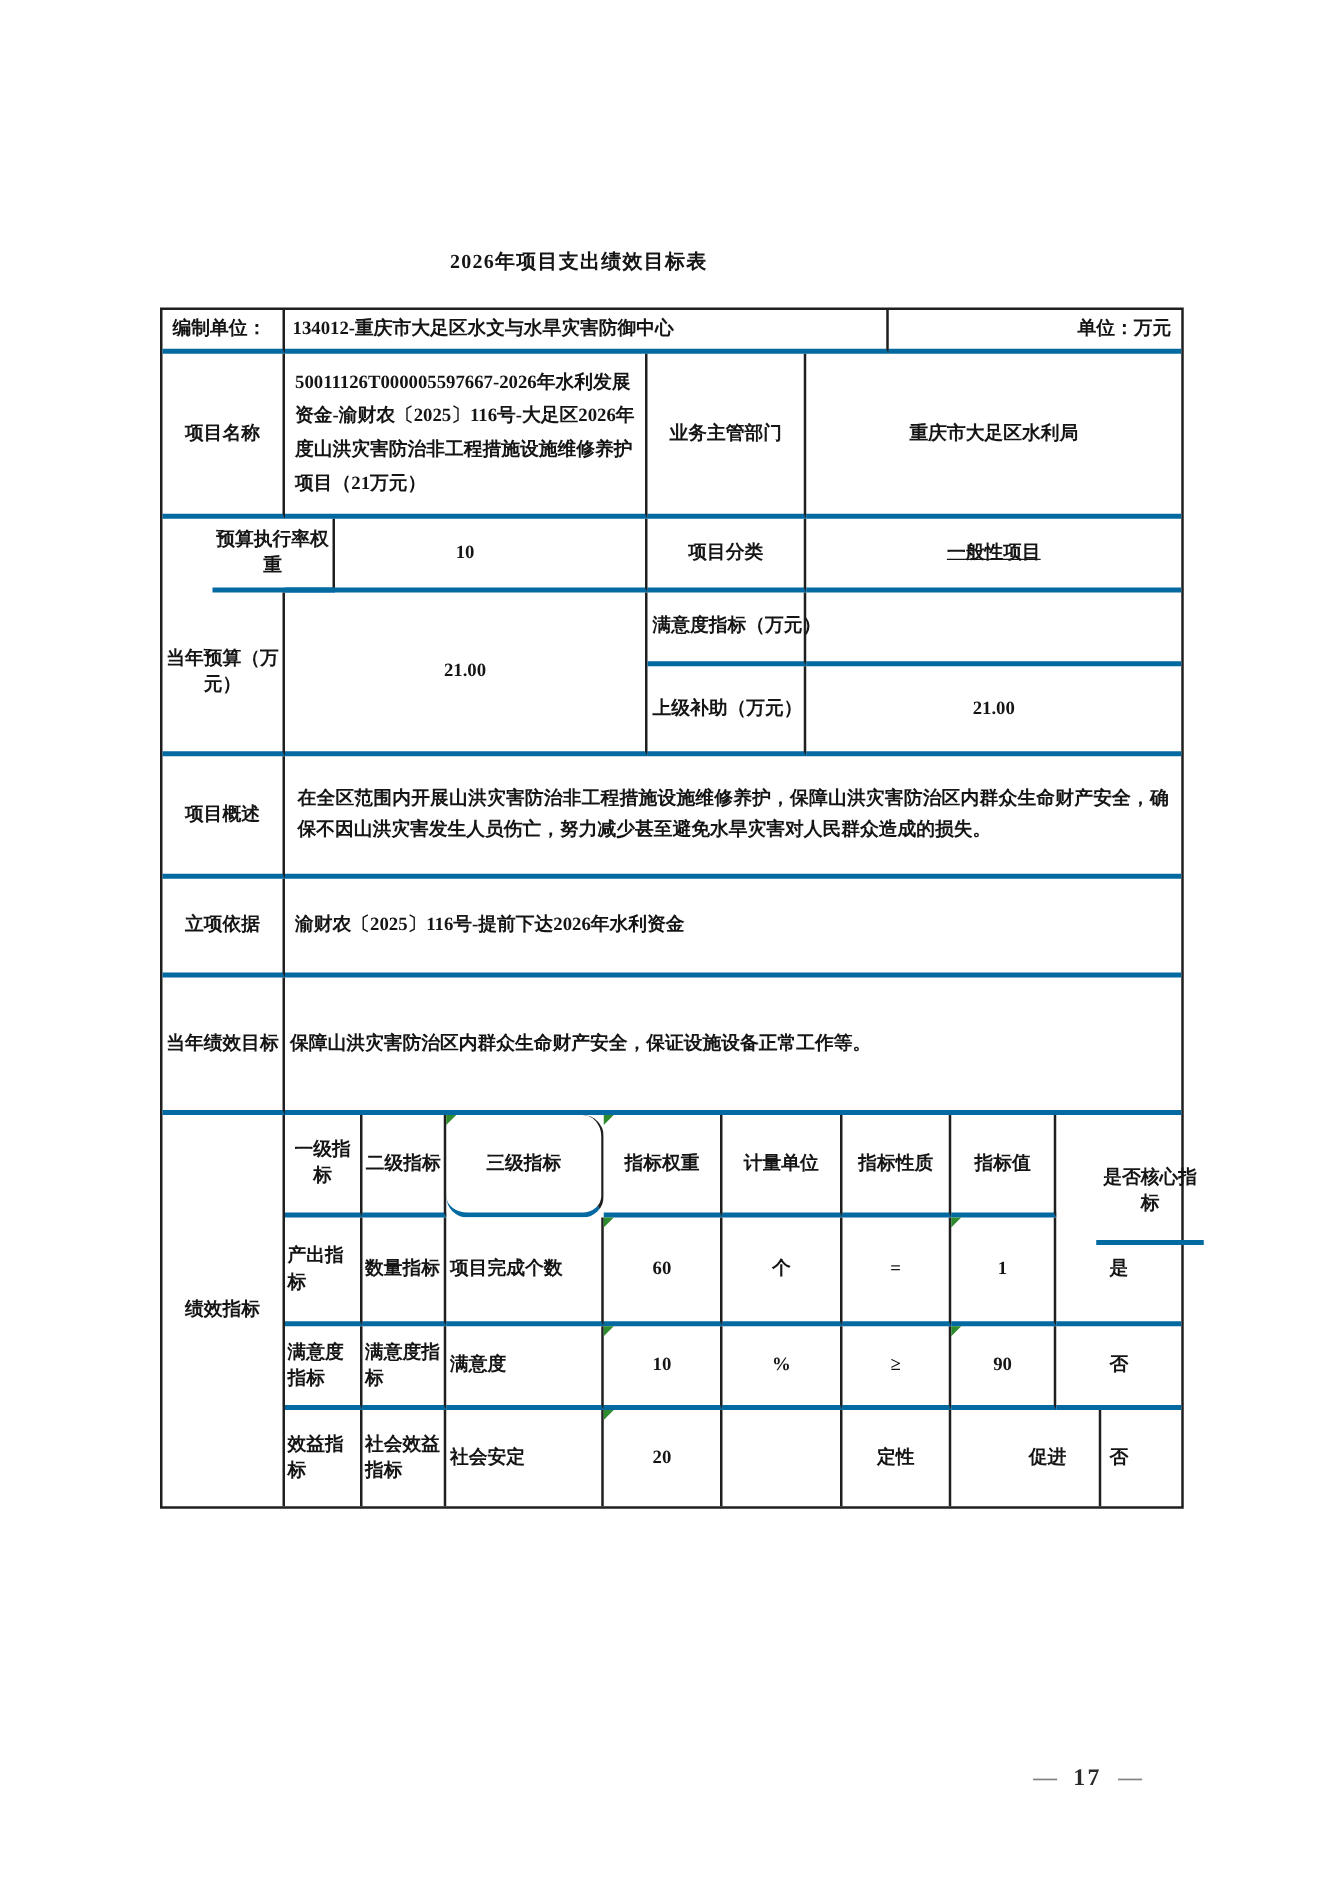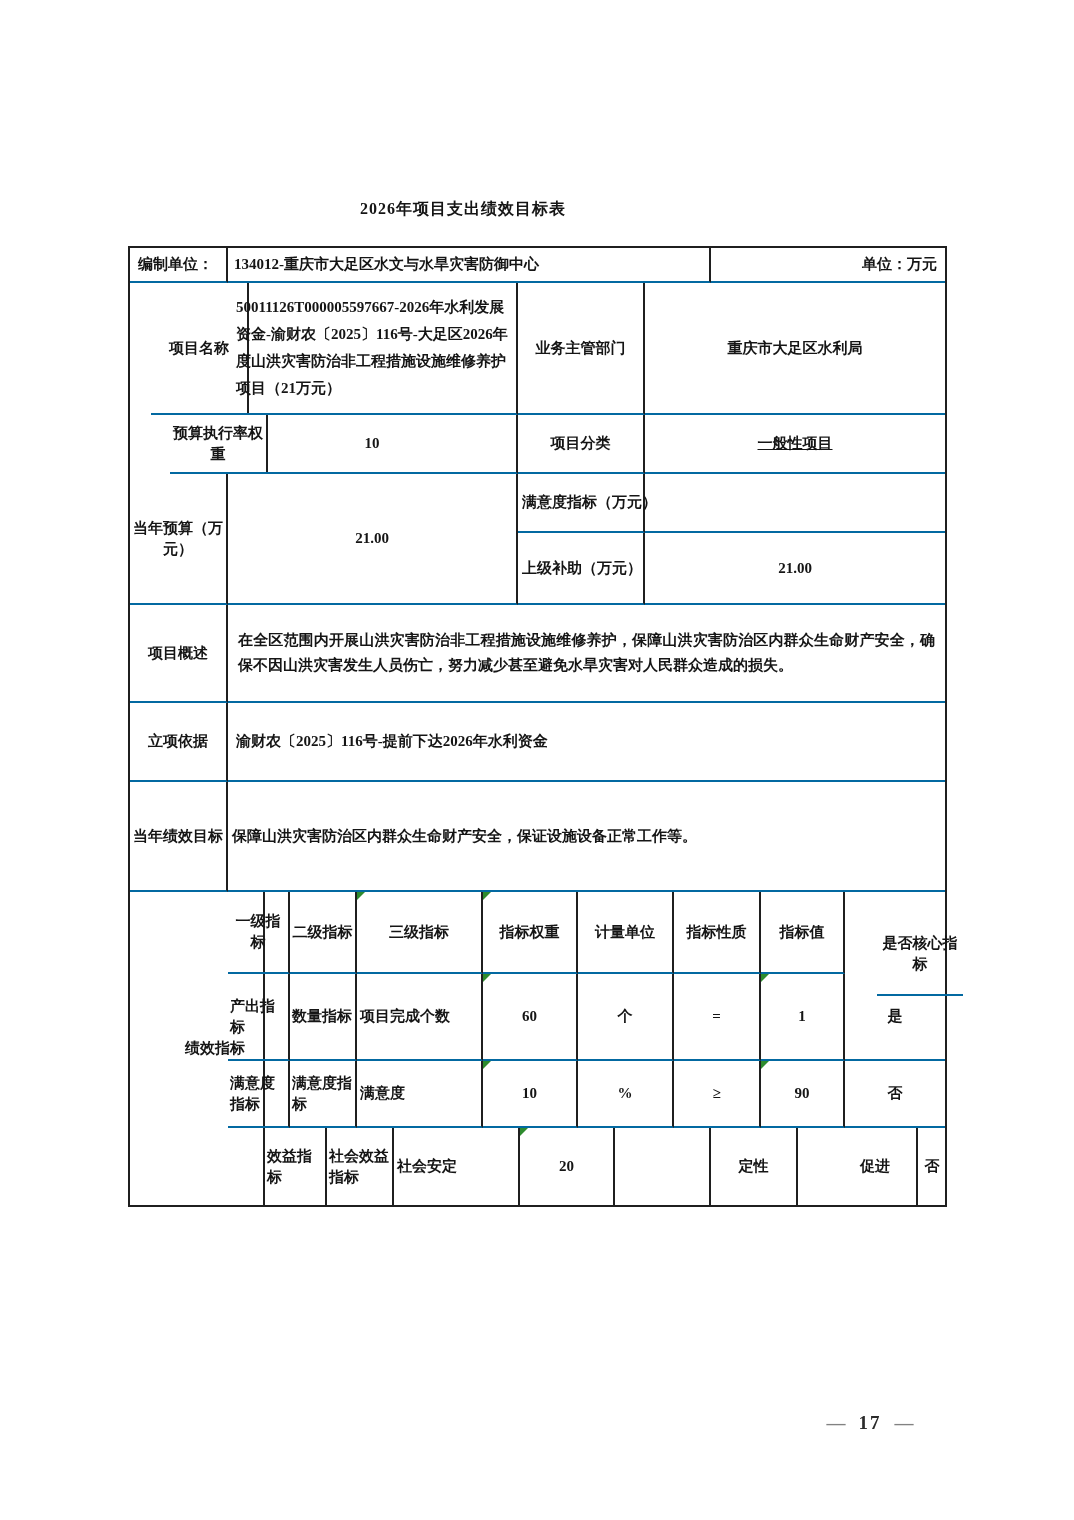--- a/index.html
+++ b/index.html
@@ -5,28 +5,28 @@
   html,body{margin:0;padding:0;background:#ffffff;}
   body{width:1074px;height:1520px;position:relative;overflow:hidden;
        font-family:"Liberation Serif","DejaVu Serif",serif;color:#151515;font-weight:600;}
   .page{position:absolute;inset:0;background:#ffffff;}
   .doc-title{position:absolute;left:0;top:199px;width:926px;text-align:center;
              font-size:16px;font-weight:700;letter-spacing:1px;}
   .tbl{position:absolute;left:130px;top:248px;width:815px;height:957px;}
   .tbl-frame{position:absolute;left:-2px;top:-2px;width:819px;height:961px;
              border:2px solid #1f1f1f;box-sizing:border-box;pointer-events:none;}
   .cell{position:absolute;box-sizing:border-box;border-right:2px solid #1f1f1f;
-        border-bottom:2px solid #0369a1;display:flex;align-items:center;
+        border-bottom:4px solid #0369a1;display:flex;align-items:center;
         font-size:15px;line-height:21px;}
   .cell .txt{display:block;width:100%;text-align:center;}
   .cell.al .txt{text-align:left;}
   .cell.ar .txt{text-align:right;}
   .cell.aj .txt{text-align:justify;}
   .er{border-right:none;}
-  .eb{border-bottom:none;margin-left:37px;}
+  .eb{border-bottom:none;}
   .nw .txt{white-space:nowrap;}
   .mark{position:absolute;left:0;top:0;width:0;height:0;
         border-top:8px solid #2e8b2e;border-right:8px solid transparent;}
   .footer{position:absolute;left:760px;top:1412px;width:220px;display:flex;
           justify-content:center;align-items:center;gap:13px;font-size:19px;}
   .footer .dash{color:#828282;font-weight:600;}
   .footer .num{color:#2b2b2b;letter-spacing:2px;}
 </style>
 </head>
 <body>
@@ -41,21 +41,21 @@
     <div class="cell al" style="left:0;top:0;width:98px;height:35px;padding-left:8px;">
         <span class="txt">编制单位：</span>
       </div>
     <div class="cell al" style="left:98px;top:0;width:483px;height:35px;padding-left:6px;">
         <span class="txt">134012-重庆市大足区水文与水旱灾害防御中心</span>
       </div>
     <div class="cell ar er" style="left:581px;top:0;width:234px;height:35px;padding-right:8px;">
         <span class="txt">单位：万元</span>
       </div>
 
-    <div class="cell" style="left:0;top:35px;width:98px;height:132px;margin-left:21px;">
+    <div class="cell" style="left:0;top:35px;width:98px;height:132px;">
         <span class="txt">项目名称</span>
       </div>
     <div class="cell al" style="left:98px;top:35px;width:290px;height:132px;padding:4px 8px;line-height:27px;">
         <span class="txt">50011126T000005597667-2026年水利发展资金-渝财农〔2025〕116号-大足区2026年度山洪灾害防治非工程措施设施维修养护项目（21万元）</span>
       </div>
     <div class="cell" style="left:388px;top:35px;width:127px;height:132px;">
         <span class="txt">业务主管部门</span>
       </div>
     <div class="cell er" style="left:515px;top:35px;width:300px;height:132px;align-items:center;">
         <span class="txt">重庆市大足区水利局</span>
@@ -117,21 +117,21 @@
     <div class="cell eb" style="left:0;top:644px;width:98px;height:313px;">
         <span class="txt">绩效指标</span>
       </div>
 
     <div class="cell" style="left:98px;top:644px;width:62px;height:82px;padding:0 4px;">
         <span class="txt">一级指标</span>
       </div>
     <div class="cell nw" style="left:160px;top:644px;width:67px;height:82px;">
         <span class="txt">二级指标</span>
       </div>
-    <div class="cell" style="left:227px;top:644px;width:126px;height:82px;">
+    <div class="cell" style="left:227px;top:644px;width:126px;height:82px;border-radius:17px;">
         <i class="mark"></i>
         <span class="txt">三级指标</span>
       </div>
     <div class="cell" style="left:353px;top:644px;width:95px;height:82px;">
         <i class="mark"></i>
         <span class="txt">指标权重</span>
       </div>
     <div class="cell" style="left:448px;top:644px;width:96px;height:82px;">
         <span class="txt">计量单位</span>
       </div>

